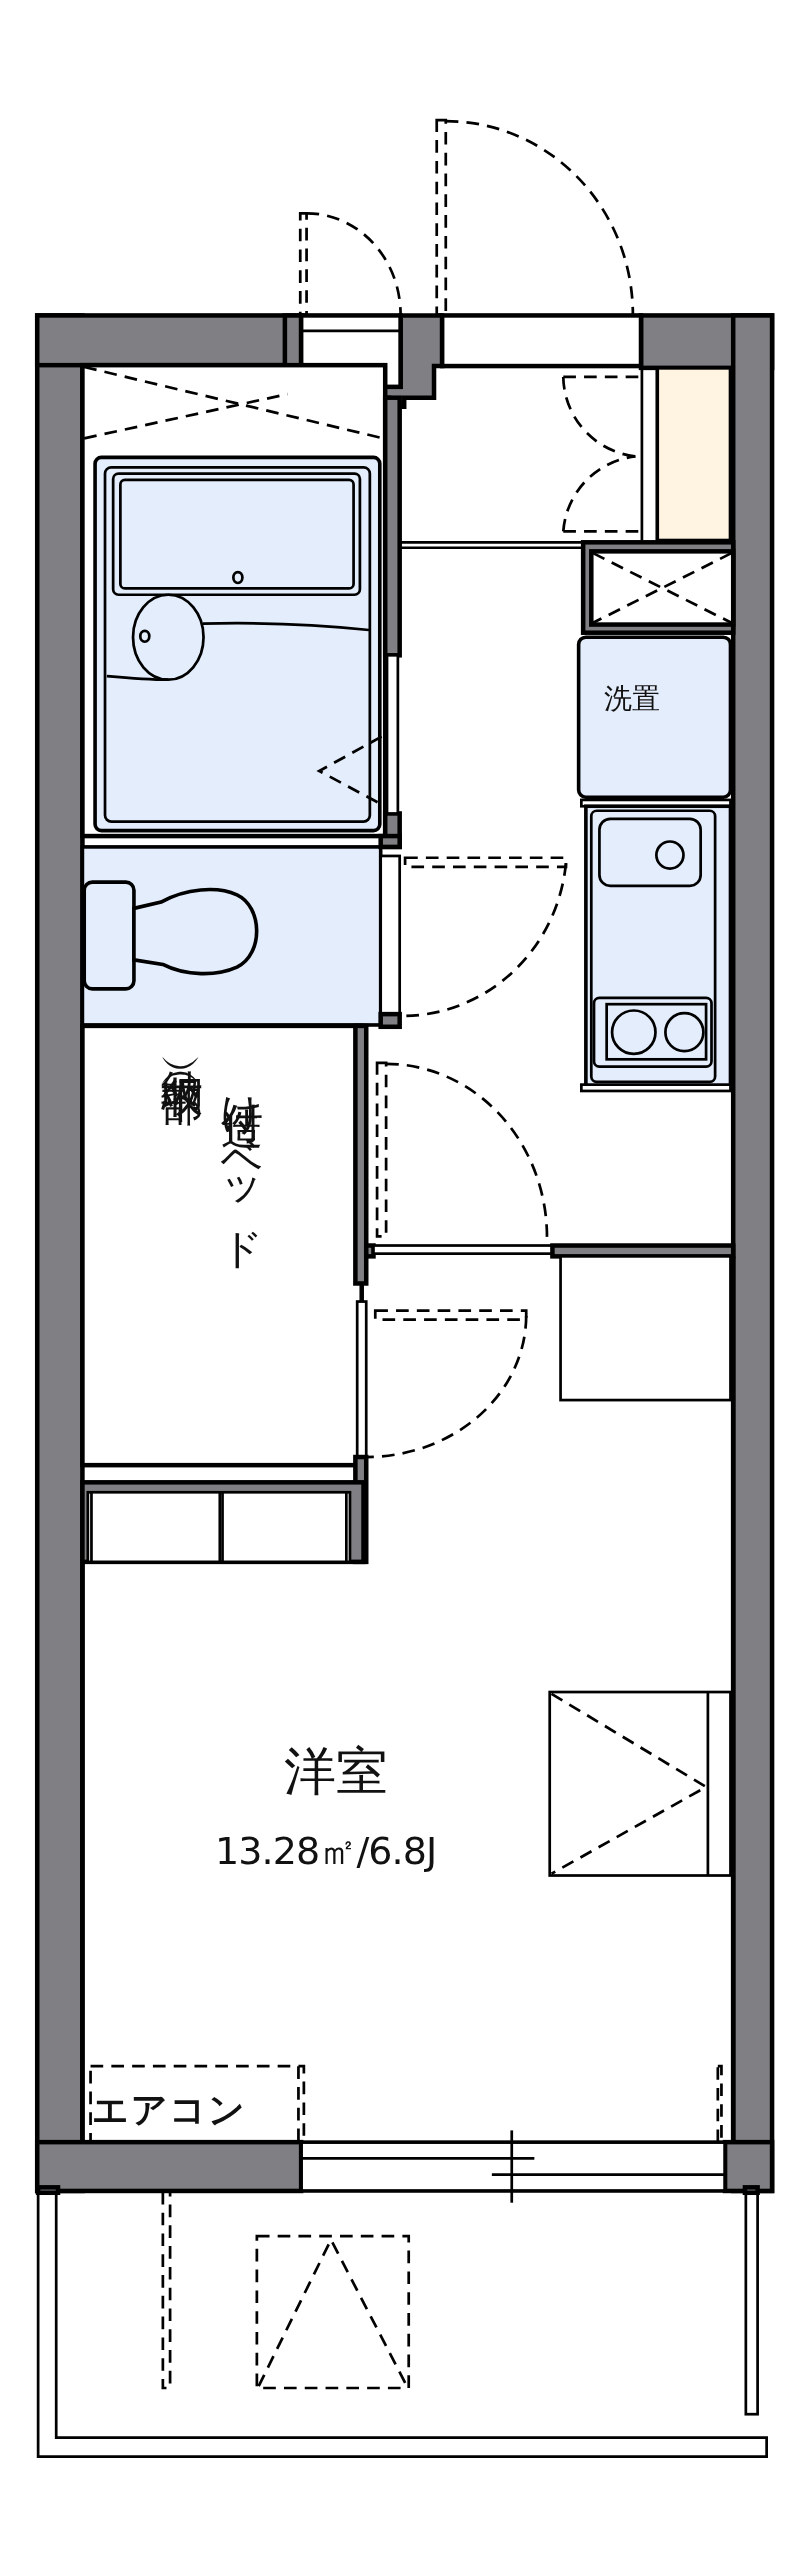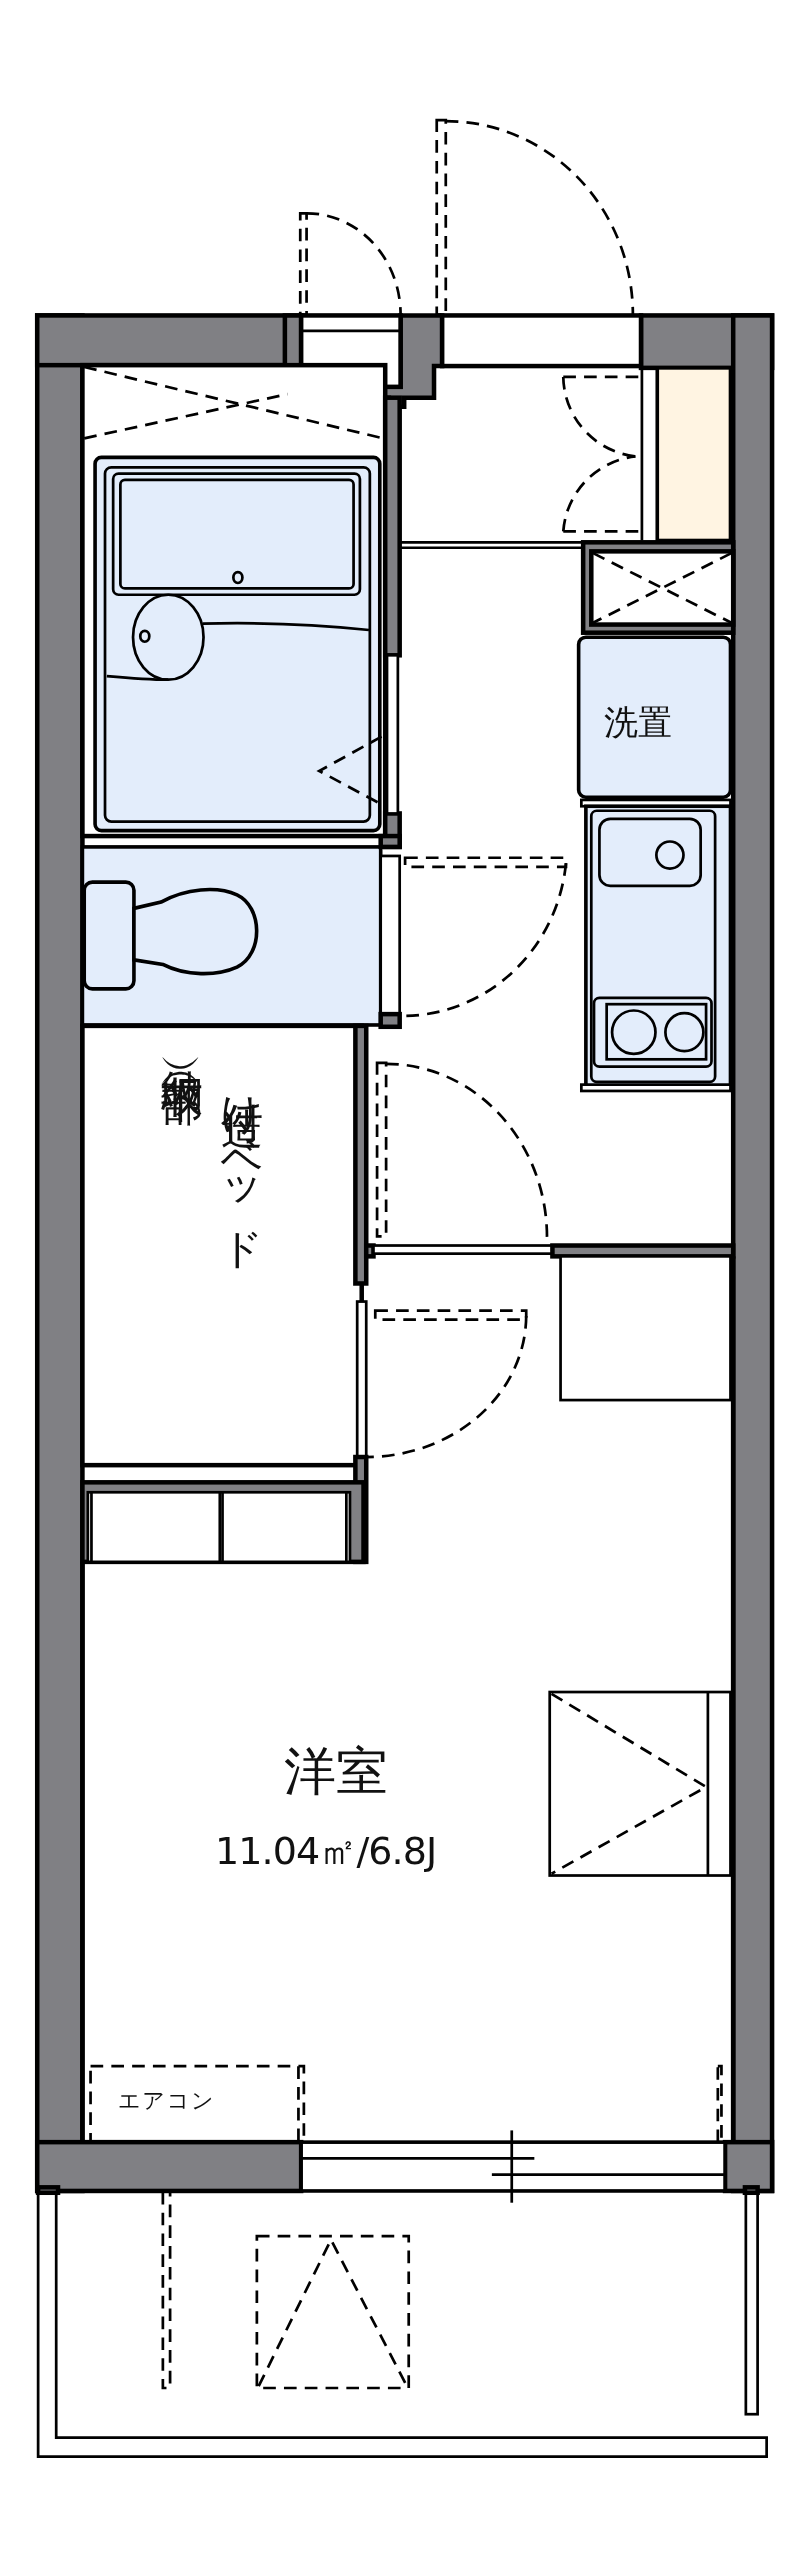--- a/index.html
+++ b/index.html
@@ -176,22 +176,22 @@
     <path fill="#fff" stroke="#000" stroke-width="3" d="M42,2424 L42,2718 L848,2718 L848,2697 L62,2697 L62,2424 Z"></path>
     <rect fill="#fff" stroke="#000" stroke-width="3" x="825" y="2424" width="13" height="247"></rect>
     <rect class="wall" x="42" y="2420" width="22" height="6"></rect>
     <rect class="wall" x="824" y="2420" width="14" height="6"></rect>
     <rect class="dash" x="180" y="2424" width="8" height="218"></rect>
     <rect class="dash" x="284" y="2474" width="168" height="168"></rect>
     <path class="dash" d="M286,2640 L366,2478 L450,2640"></path>
   </g>
 </svg>
 
-<div class="label" style="left:604px; top:700px; font-size:34px;">洗置</div>
+<div class="label" style="left:604px; top:680px; font-size:28px;">洗置</div>
 
 <div class="vtext" style="left:221px; top:1074px; font-size:42px; letter-spacing:-3.6px;">造付けベッド</div>
 <div class="vtext" style="left:161px; top:1059px; font-size:42px; letter-spacing:-5.4px;">（下部収納）</div>
 
 <div class="label" style="left:284px; top:1737px; font-size:52px;">洋室</div>
-<div class="label" style="left:215px; top:1826px; font-size:38px; letter-spacing:-0.9px;">11.04㎡/6.8J</div>
+<div class="label" style="left:215px; top:1826px; font-size:38px; letter-spacing:-0.9px;">13.28㎡/6.8J</div>
 
-<div class="label" style="left:118px; top:2086px; font-size:22px; letter-spacing:1.8px;">エアコン</div>
+<div class="label" style="left:92px; top:2086px; font-size:36px; letter-spacing:1.8px;font-weight:bold;">エアコン</div>
 
 
 </body></html>

